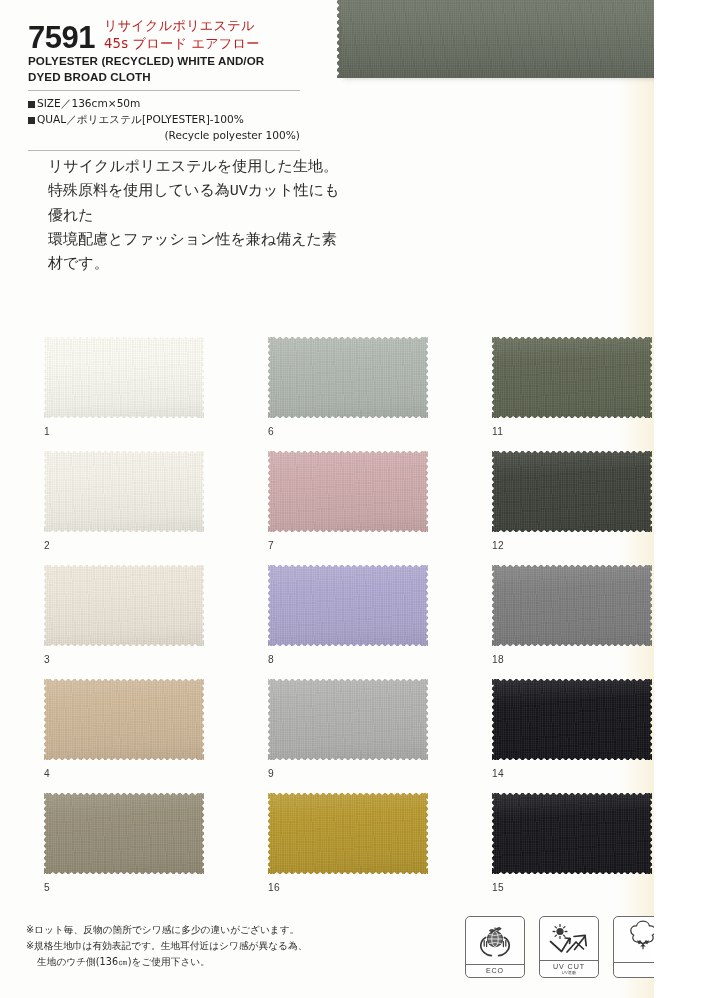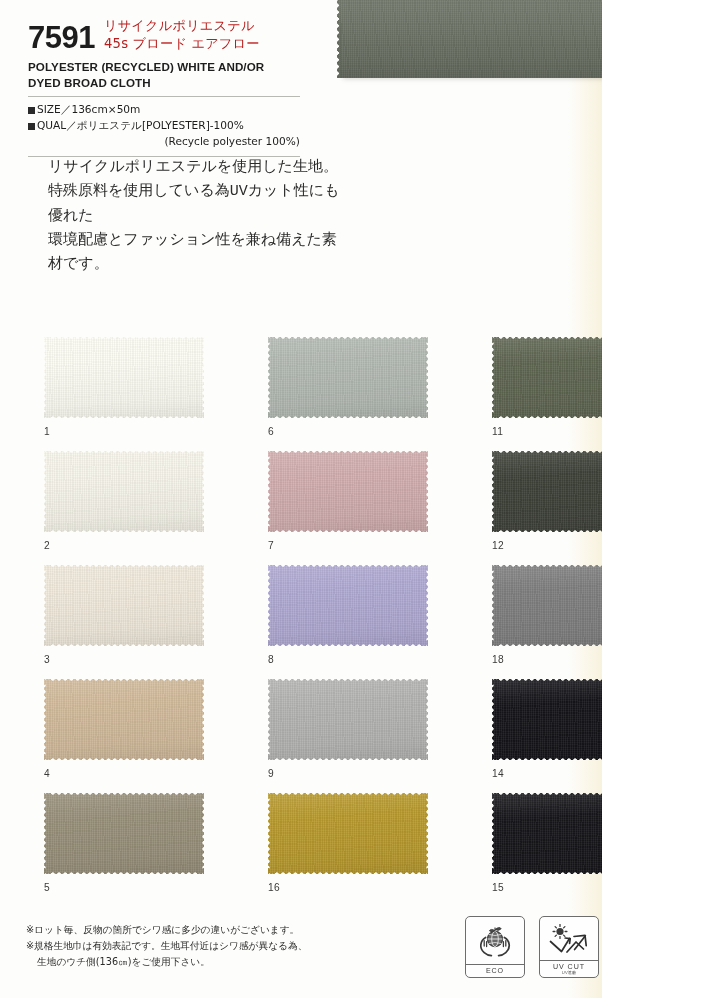--- a/index.html
+++ b/index.html
@@ -6,21 +6,21 @@
   html, body {
     margin: 0;
     padding: 0;
     background: #ffffff;
   }
   body {
     font-family: "Liberation Sans", sans-serif;
   }
   #page {
     position: relative;
-    width: 602px;
+    width: 654px;
     height: 998px;
     background: #fdfdfb;
     overflow: hidden;
   }
   
   #paper-edge {
     position: absolute;
     top: 0; right: 0;
     width: 34px; height: 998px;
     background: linear-gradient(to right, rgba(250,246,232,0) 0%, rgba(250,245,228,0.75) 55%, rgba(247,241,220,0.95) 100%);
@@ -94,21 +94,21 @@
   }
   .jp-title {
     font-family: "DejaVu Sans", sans-serif;
     font-size: 13.2px;
     line-height: 1.38;
     color: #b91c1c;
     letter-spacing: 0.2px;
     padding-top: 1px;
   }
   .en-title {
-    margin-top: 6px;
+    margin-top: 0;
     font-size: 11.6px;
     font-weight: bold;
     line-height: 1.32;
     color: #1d1d1d;
     letter-spacing: 0.1px;
   }
   .rule {
     border: 0;
     border-top: 1px solid #b9b9b4;
     margin: 6px 0 5px 0;

